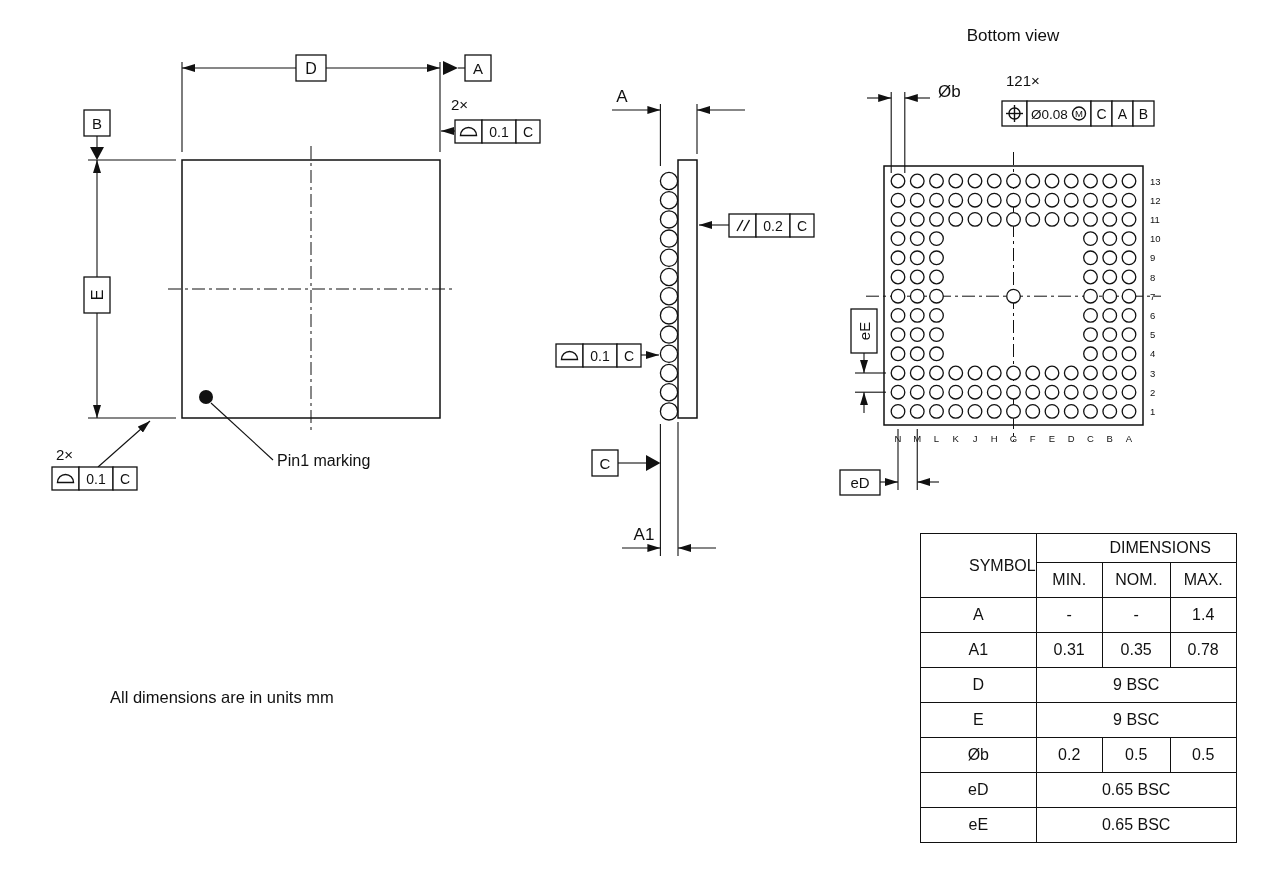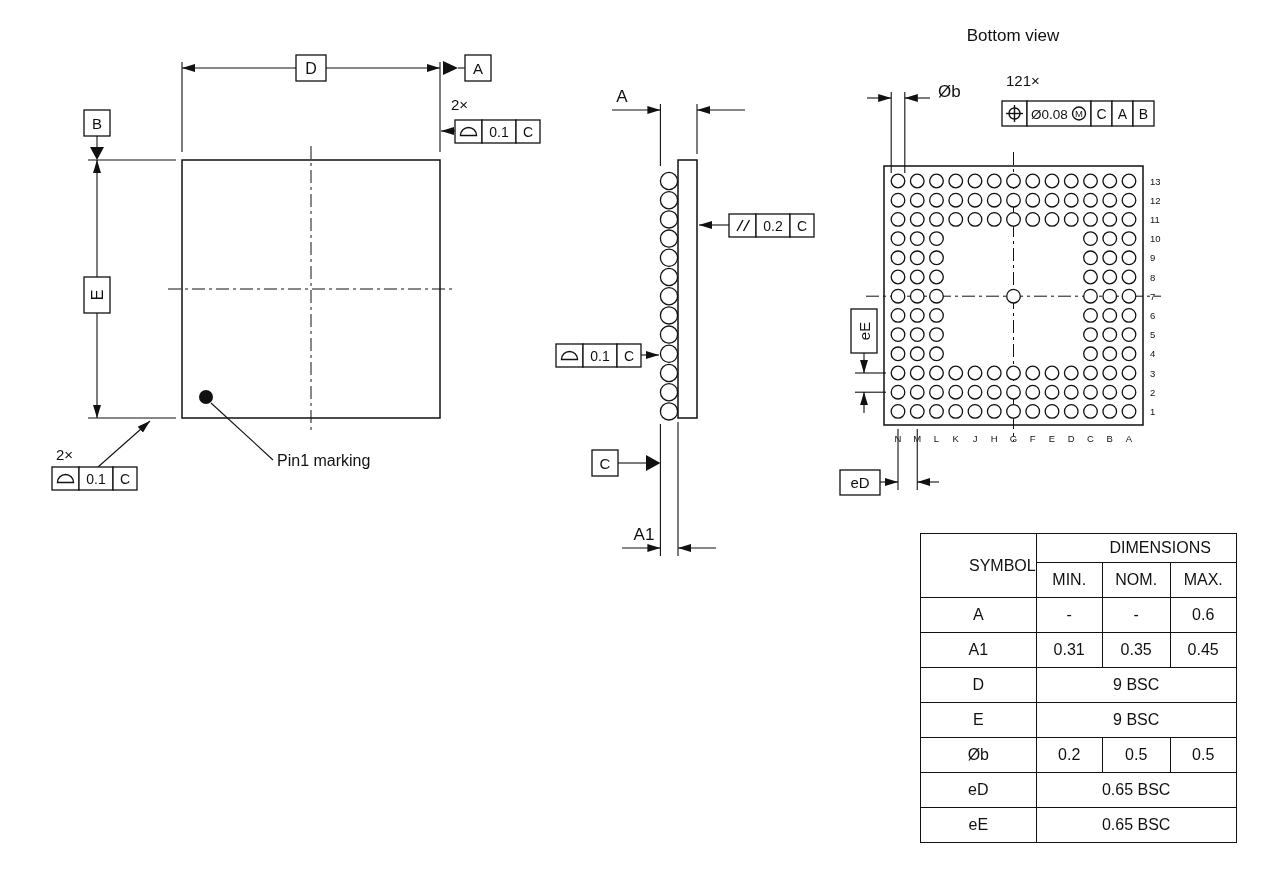--- a/index.html
+++ b/index.html
@@ -396,27 +396,27 @@
       <td>MIN.</td>
       <td>NOM.</td>
       <td>MAX.</td>
     </tr>
   </tbody>
   <tbody>
         <tr>
           <td>A</td>
           <td>-</td>
           <td>-</td>
-          <td>0.6</td>
+          <td>1.4</td>
         </tr>
         <tr>
           <td>A1</td>
           <td>0.31</td>
           <td>0.35</td>
-          <td>0.45</td>
+          <td>0.78</td>
         </tr>
         <tr>
           <td>D</td>
           <td colspan="3">9 BSC</td>
         </tr>
         <tr>
           <td>E</td>
           <td colspan="3">9 BSC</td>
         </tr>
         <tr>
@@ -430,15 +430,16 @@
           <td colspan="3">0.65 BSC</td>
         </tr>
         <tr>
           <td>eE</td>
           <td colspan="3">0.65 BSC</td>
         </tr>
       </tbody>
 </table>
 
 <div class="notes">
+  <div>All dimensions are in units mm</div>
 </div>
 
 </div>
 
 </body></html>

